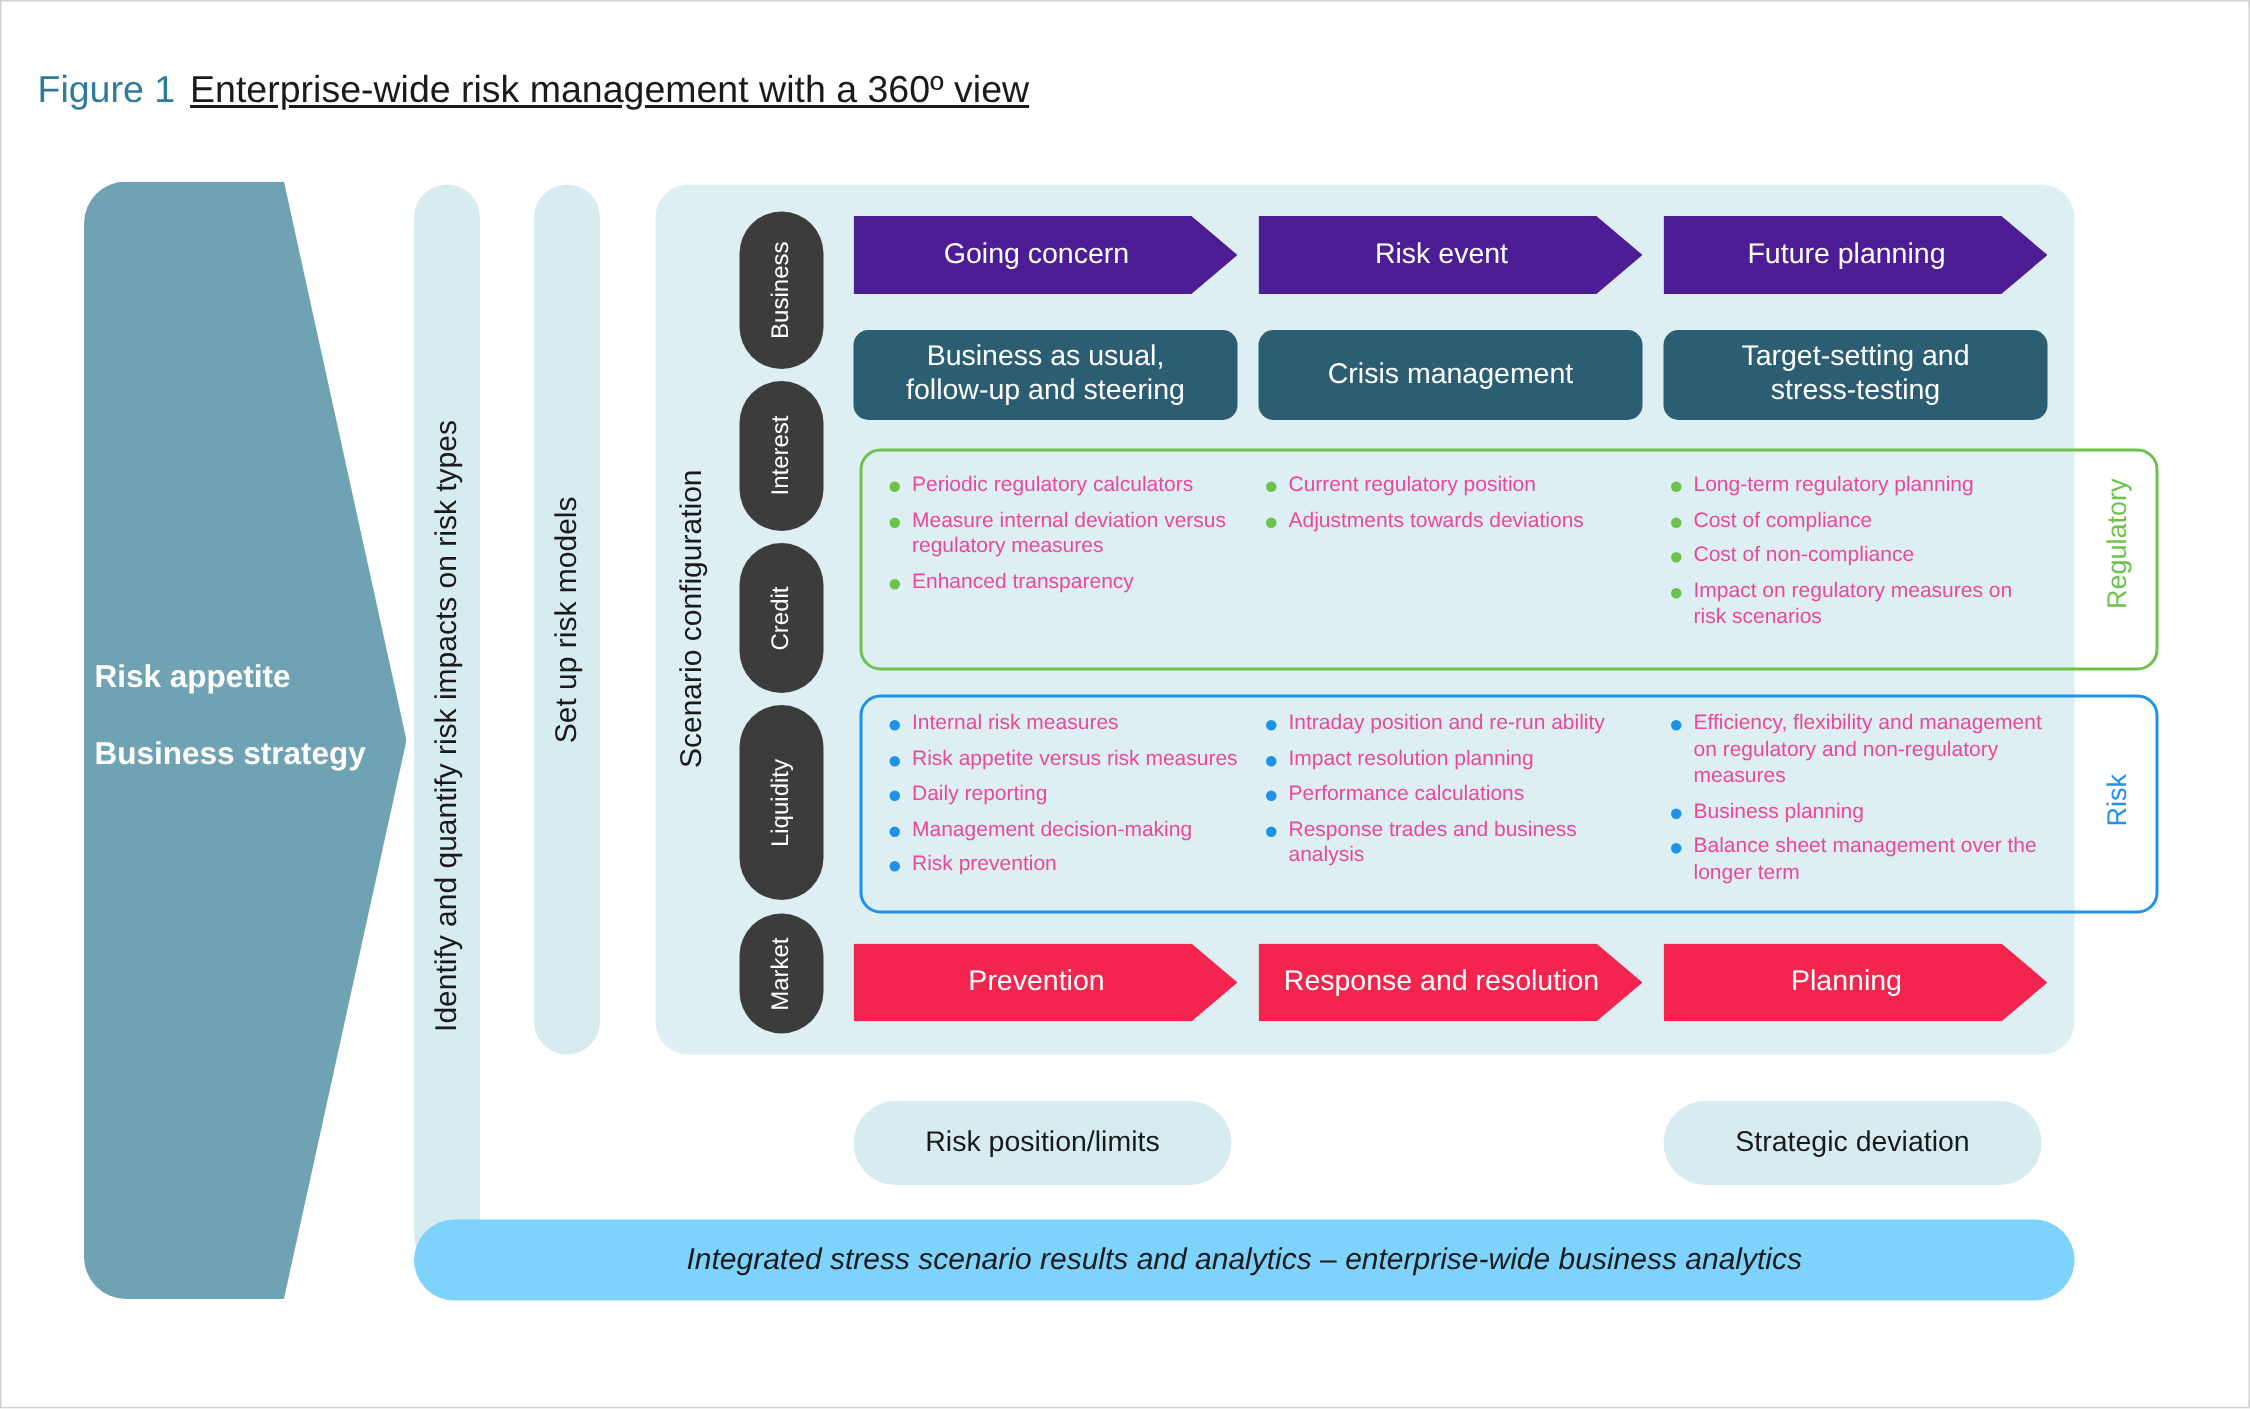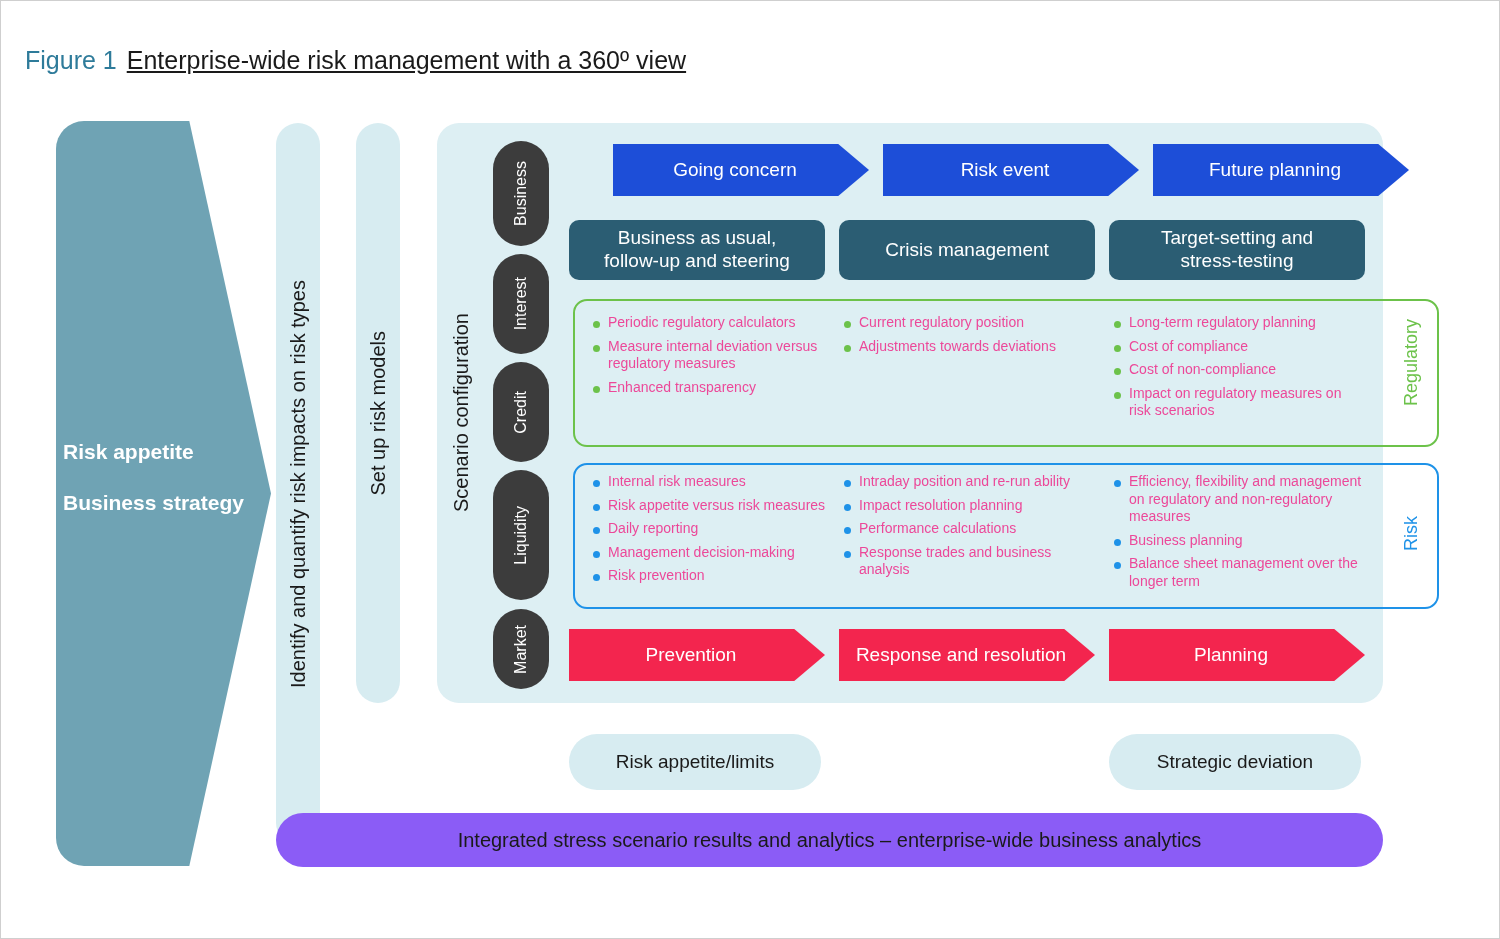--- a/index.html
+++ b/index.html
@@ -138,21 +138,21 @@
   .arrow {
     position: absolute;
     height: 52px;
     clip-path: polygon(0% 0%, 88% 0%, 100% 50%, 88% 100%, 0% 100%);
     display: flex;
     align-items: center;
     justify-content: center;
     color: #ffffff;
     font-size: 19px;
   }
-  .arrow.blue { background: #1d4ed8; margin-left: 44px; }
+  .arrow.blue { background: #4c1d95; }
   .arrow.red  { background: #f3254e; }
   .arrow .lbl { transform: translateX(-6px); text-align: center; }
 
   .col1 { left: 568px; width: 256px; }
   .col2 { left: 838px; width: 256px; }
   .col3 { left: 1108px; width: 256px; }
 
   .arrow-row  { top: 143px; }
   .red-row    { top: 628px; }
 
@@ -250,27 +250,28 @@
   .p1 { left: 568px; width: 252px; }
   .p2 { left: 838px; width: 252px; }
   .p3 { left: 1108px; width: 252px; }
 
   .footer-bar {
     position: absolute;
     left: 275px;
     top: 812px;
     width: 1107px;
     height: 54px;
-    background: #8b5cf6;
+    background: #7dd3fc;
     border-radius: 27px;
     display: flex;
     align-items: center;
     justify-content: center;
     font-size: 20px;
     color: #1a1a1a;
+    font-style: italic;
   }
 </style>
 </head>
 <body>
 
 <div id="page">
 
   <div class="title-row">
     <div class="fig-label">Figure 1</div>
     <div class="fig-title">Enterprise-wide risk management with a 360º view</div>
@@ -389,21 +390,21 @@
     <div class="lbl">Prevention</div>
   </div>
   <div class="arrow red red-row col2">
     <div class="lbl">Response and resolution</div>
   </div>
   <div class="arrow red red-row col3">
     <div class="lbl">Planning</div>
   </div>
 
   <div class="lightpill p1">
-    <span>Risk appetite/limits</span>
+    <span>Risk position/limits</span>
   </div>
   <div class="lightpill p3">
     <span>Strategic deviation</span>
   </div>
 
   <div class="footer-bar">
     <span>Integrated stress scenario results and analytics – enterprise-wide business analytics</span>
   </div>
 
 </div>

